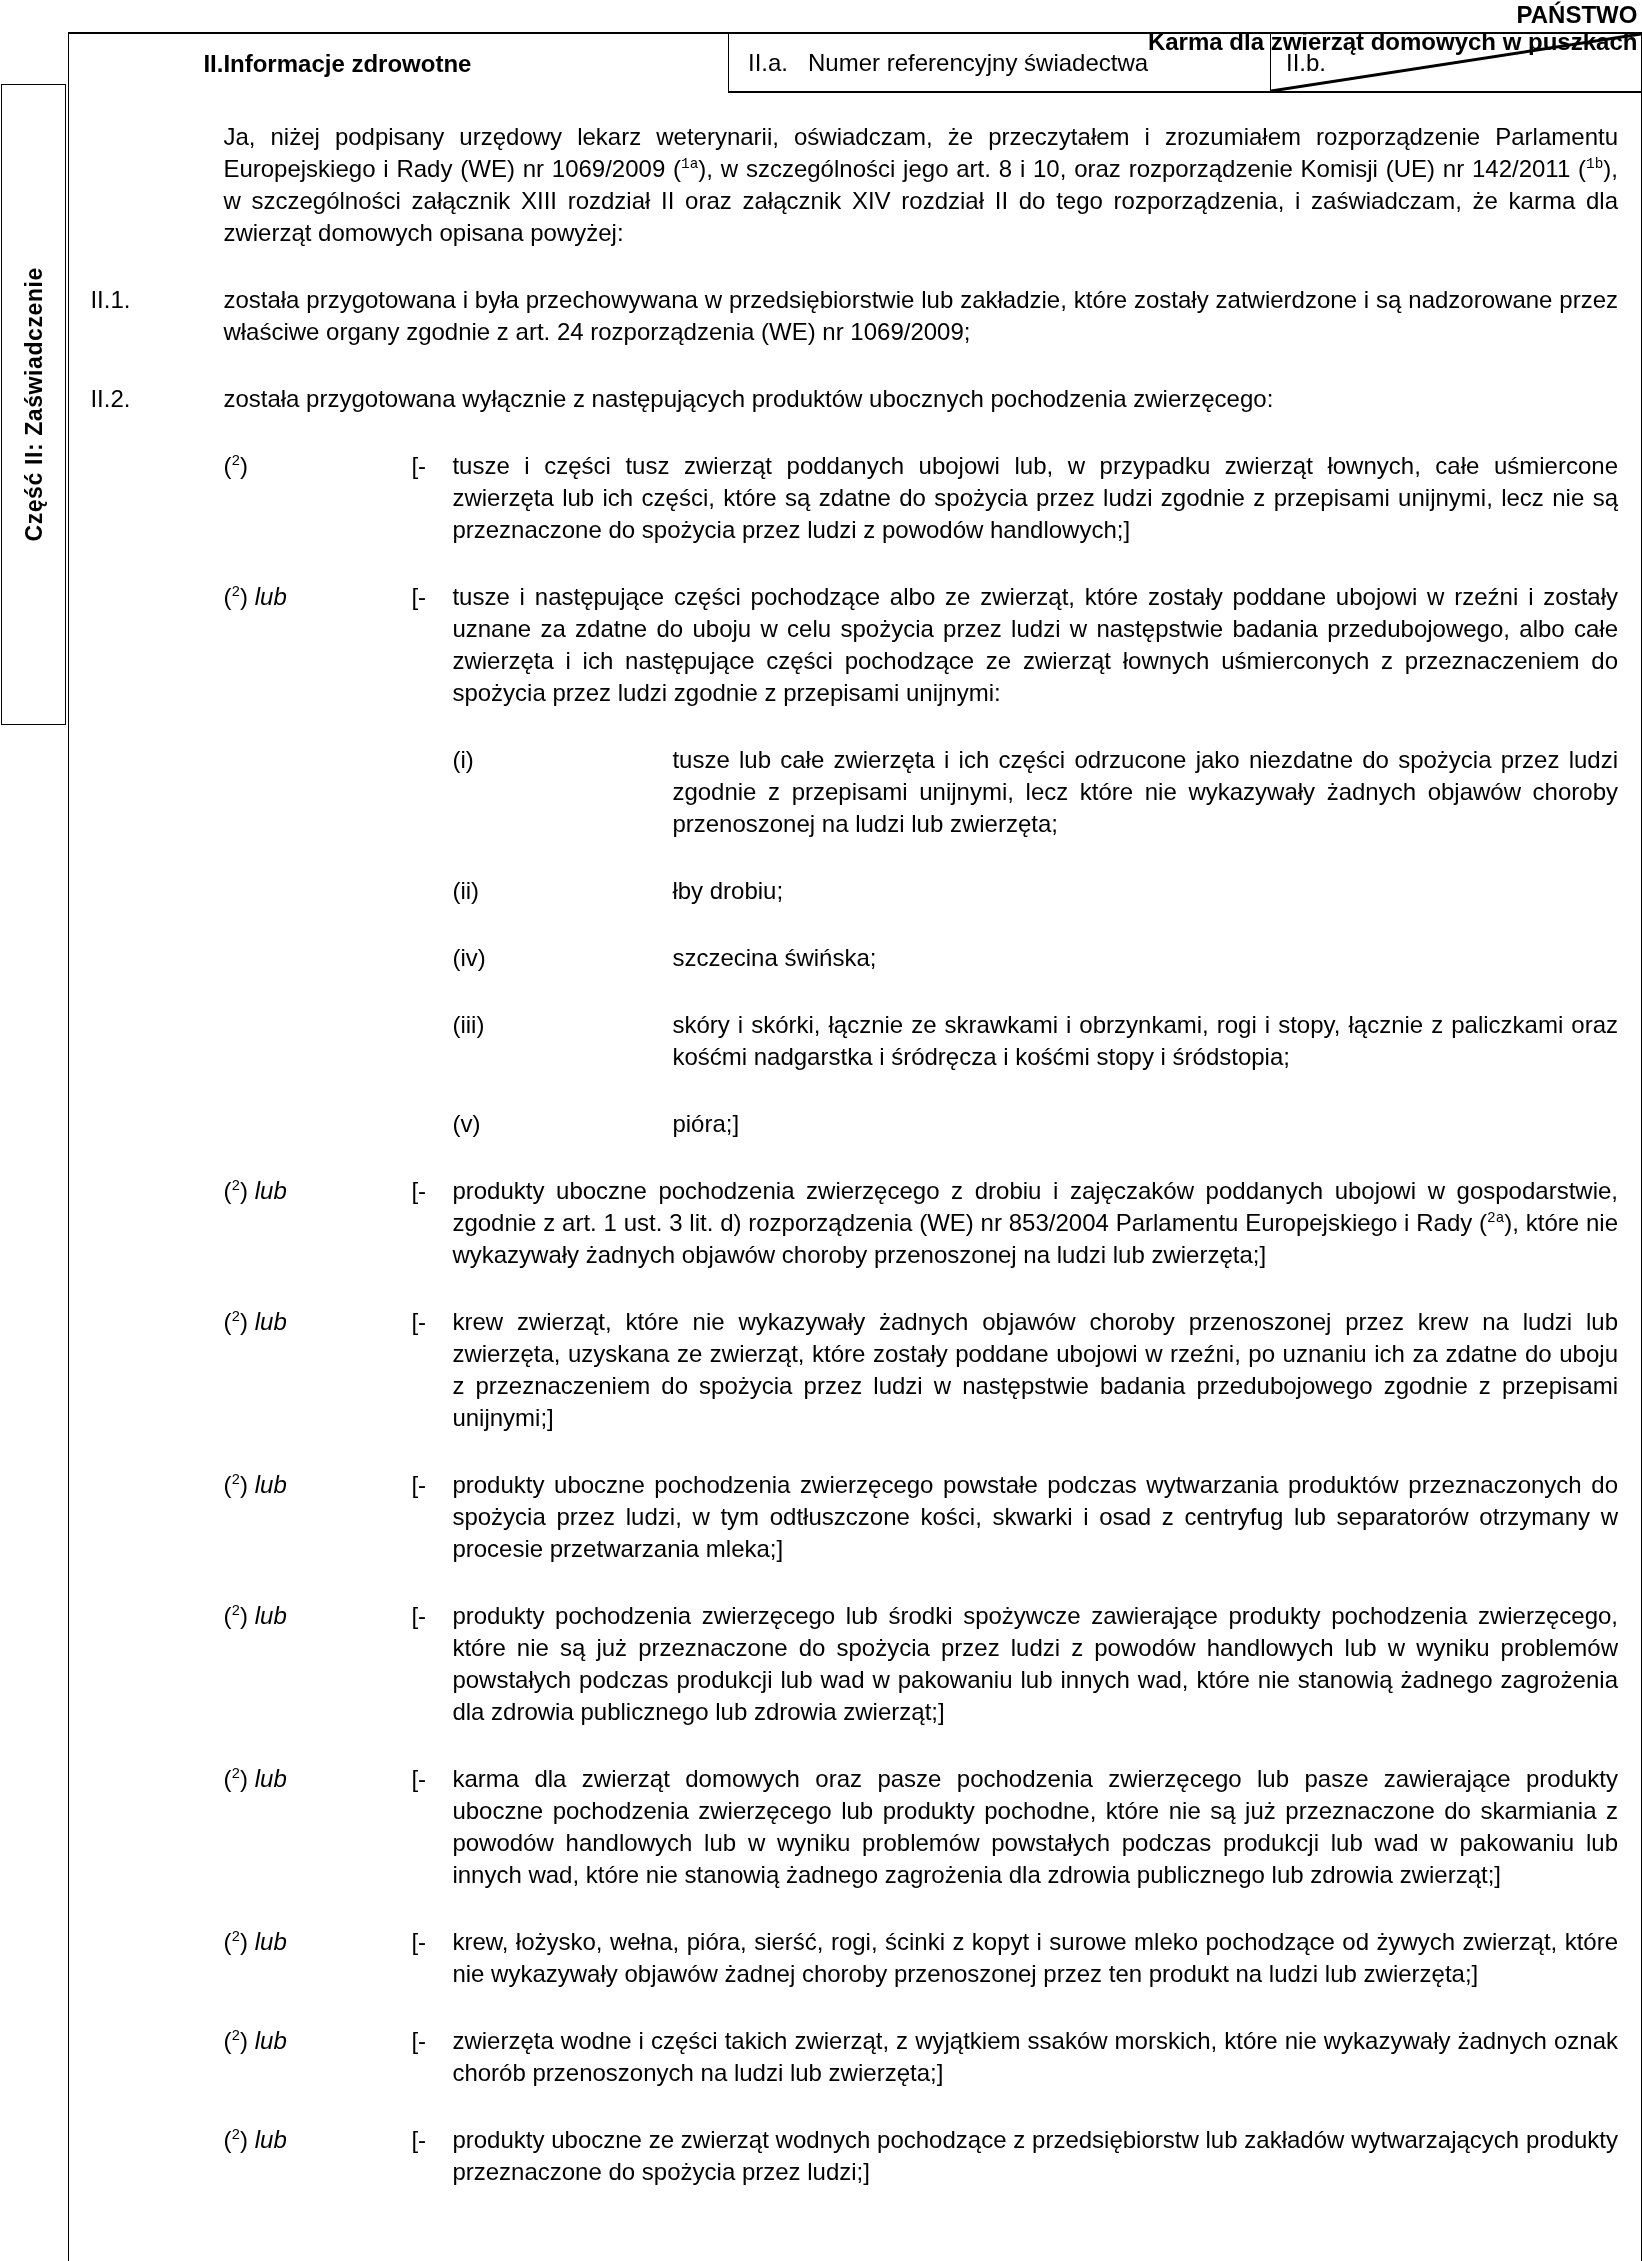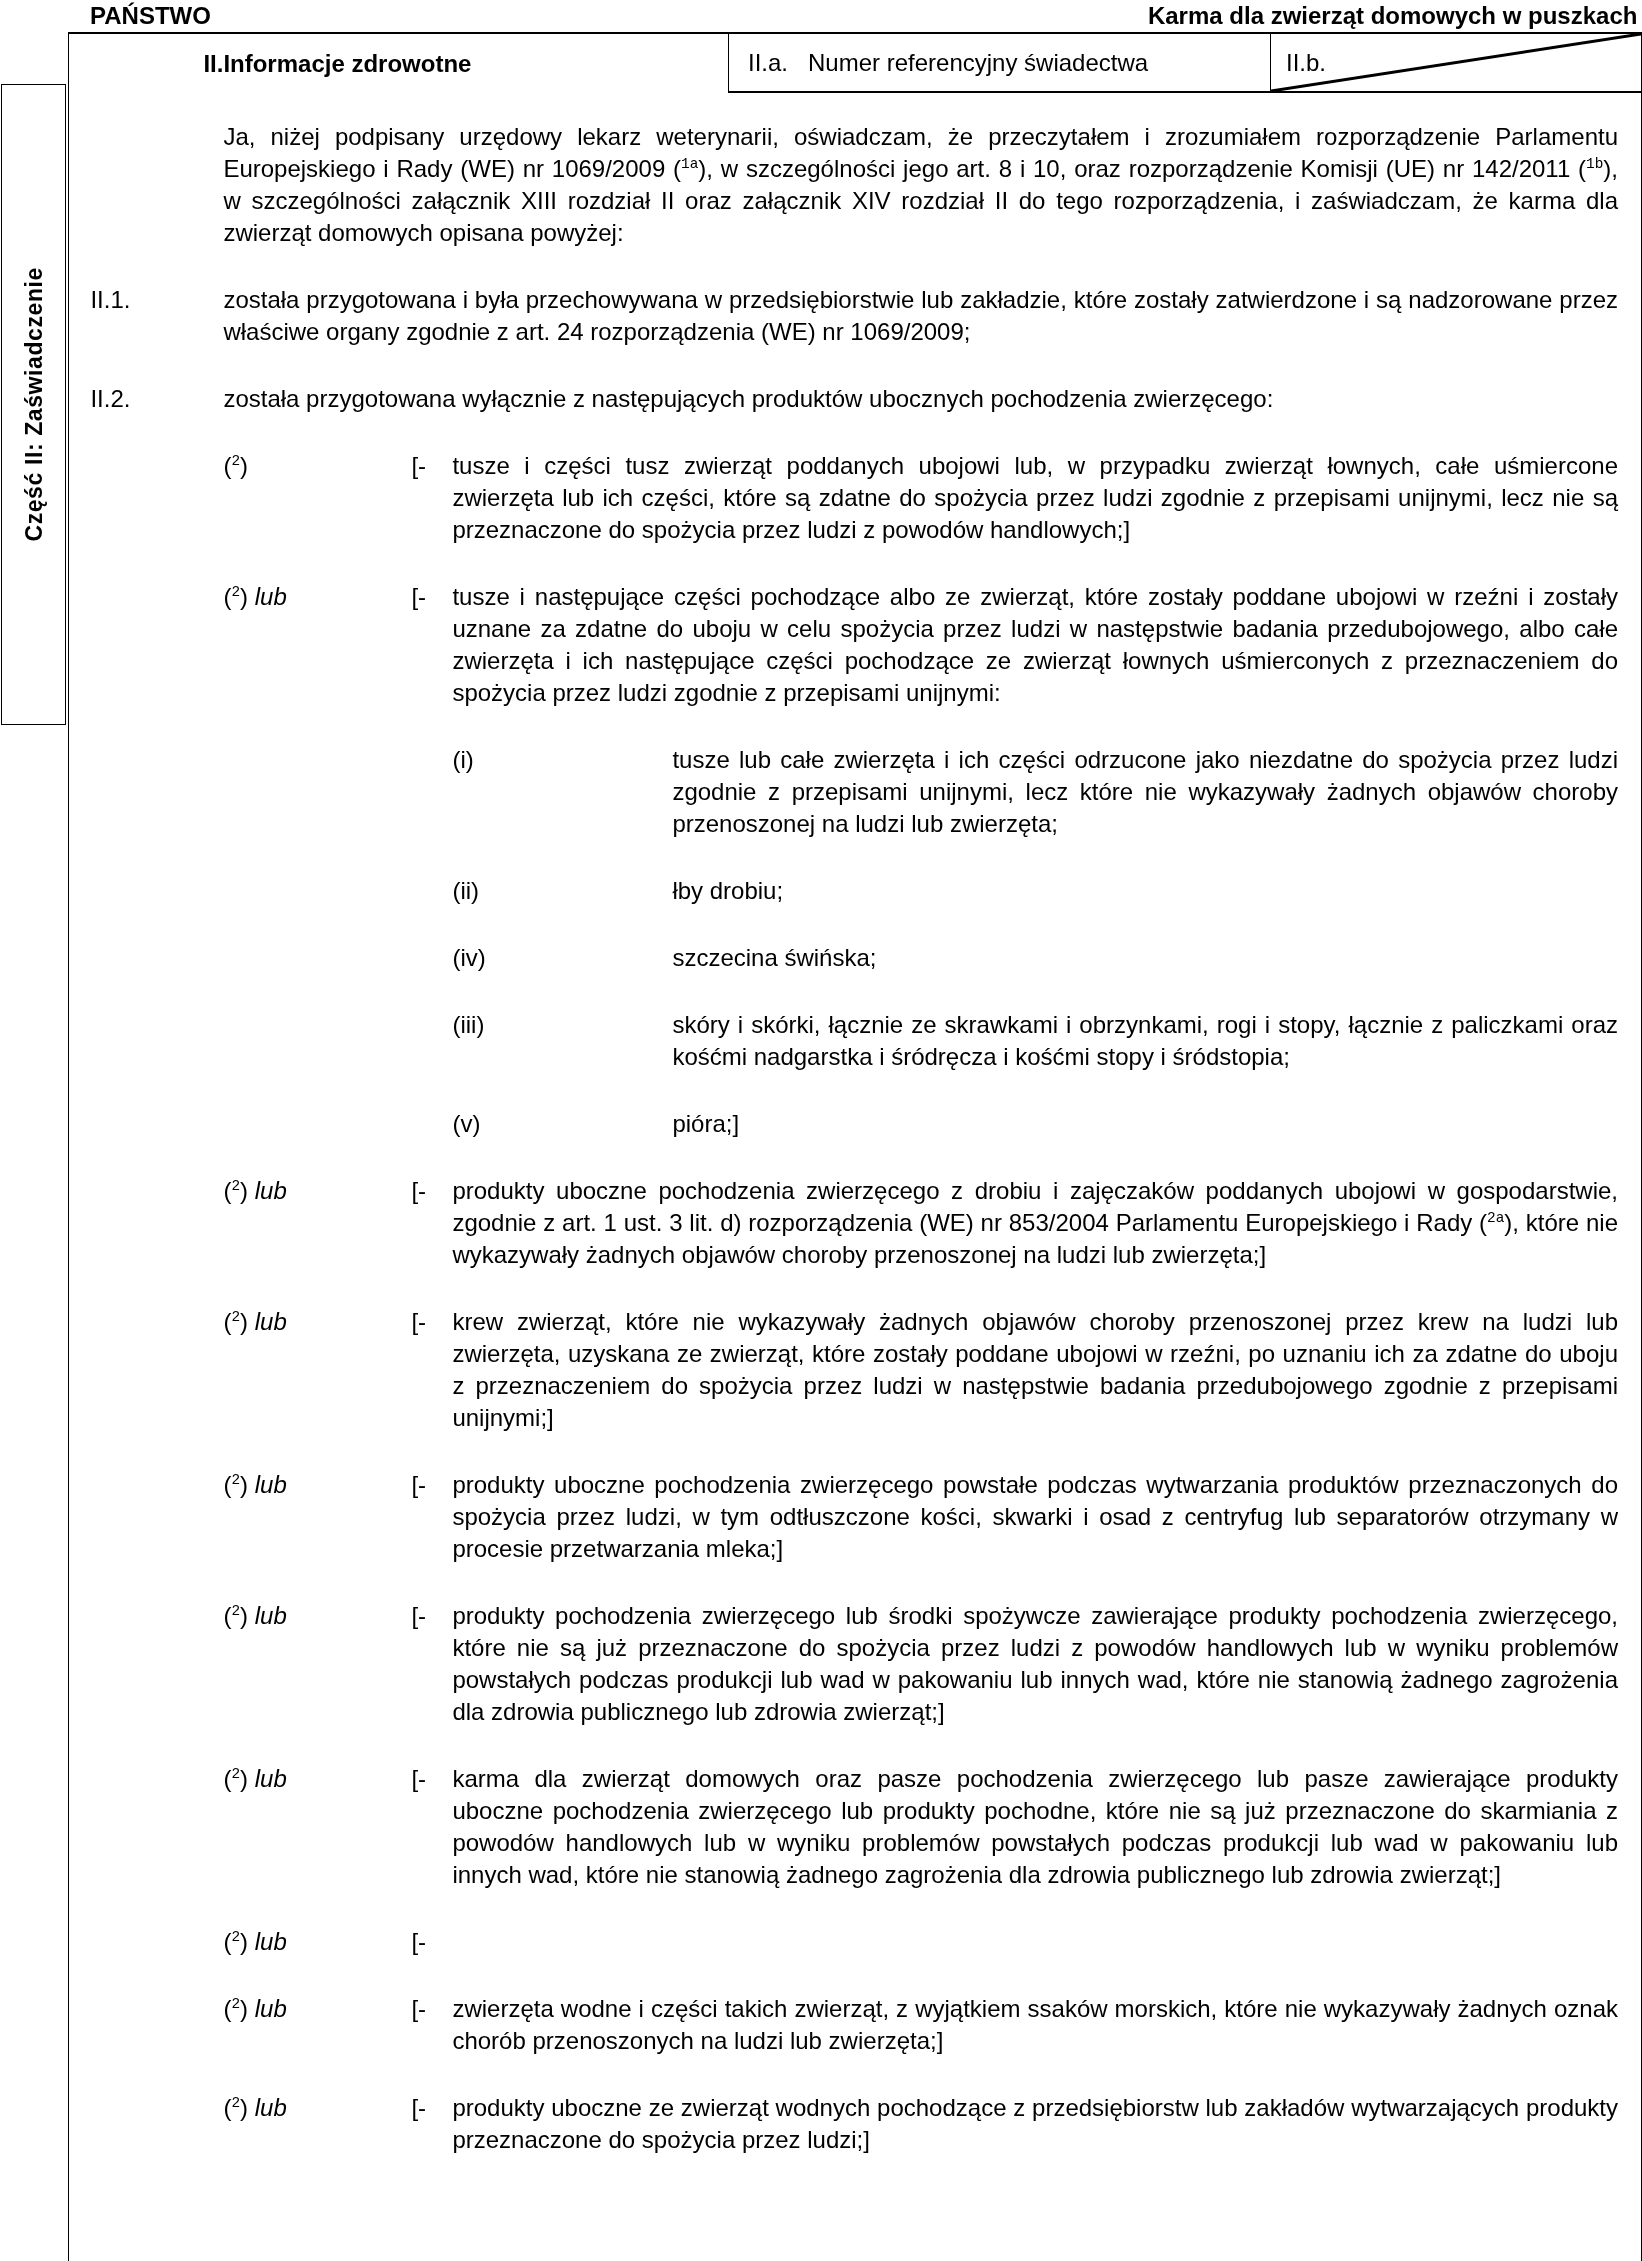--- a/index.html
+++ b/index.html
@@ -17,20 +17,21 @@
   
   .top-header {
     height:32px;
     display:flex;
     justify-content:space-between;
     align-items:flex-end;
     padding:1.2px 4.6px 3.5px 90px;
     font-weight:bold;
     font-size:24px;
     line-height:27px;
+    flex-direction:column;
   }
   
   .frame {
     margin-left:68px;
     border-left:1.7px solid #000;
     border-right:1.7px solid #000;
     border-top:2.9px solid #000;
     min-height:2229px;
   }
   .cert-table {
@@ -202,20 +203,21 @@
         <div></div>
         <div>(<sup>2</sup>)&nbsp;<i class="lub">lub</i></div>
         <div>[-</div>
         <div class="text justify"><span>karma dla zwierząt domowych oraz pasze pochodzenia zwierzęcego lub pasze zawierające produkty uboczne pochodzenia zwierzęcego lub produkty pochodne, które nie są już przeznaczone do skarmiania z powodów handlowych lub w wyniku problemów powstałych podczas produkcji lub wad w pakowaniu lub innych wad, które nie stanowią żadnego zagrożenia dla zdrowia publicznego lub zdrowia zwierząt;]</span></div>
       </div>
 
       <div class="row item mt">
         <div></div>
         <div>(<sup>2</sup>)&nbsp;<i class="lub">lub</i></div>
         <div>[-</div>
+        <div class="text justify"><span>krew, łożysko, wełna, pióra, sierść, rogi, ścinki z kopyt i surowe mleko pochodzące od żywych zwierząt, które nie wykazywały objawów żadnej choroby przenoszonej przez ten produkt na ludzi lub zwierzęta;]</span></div>
       </div>
 
       <div class="row item mt">
         <div></div>
         <div>(<sup>2</sup>)&nbsp;<i class="lub">lub</i></div>
         <div>[-</div>
         <div class="text justify"><span>zwierzęta wodne i części takich zwierząt, z wyjątkiem ssaków morskich, które nie wykazywały żadnych oznak chorób przenoszonych na ludzi lub zwierzęta;]</span></div>
       </div>
 
       <div class="row item mt">

